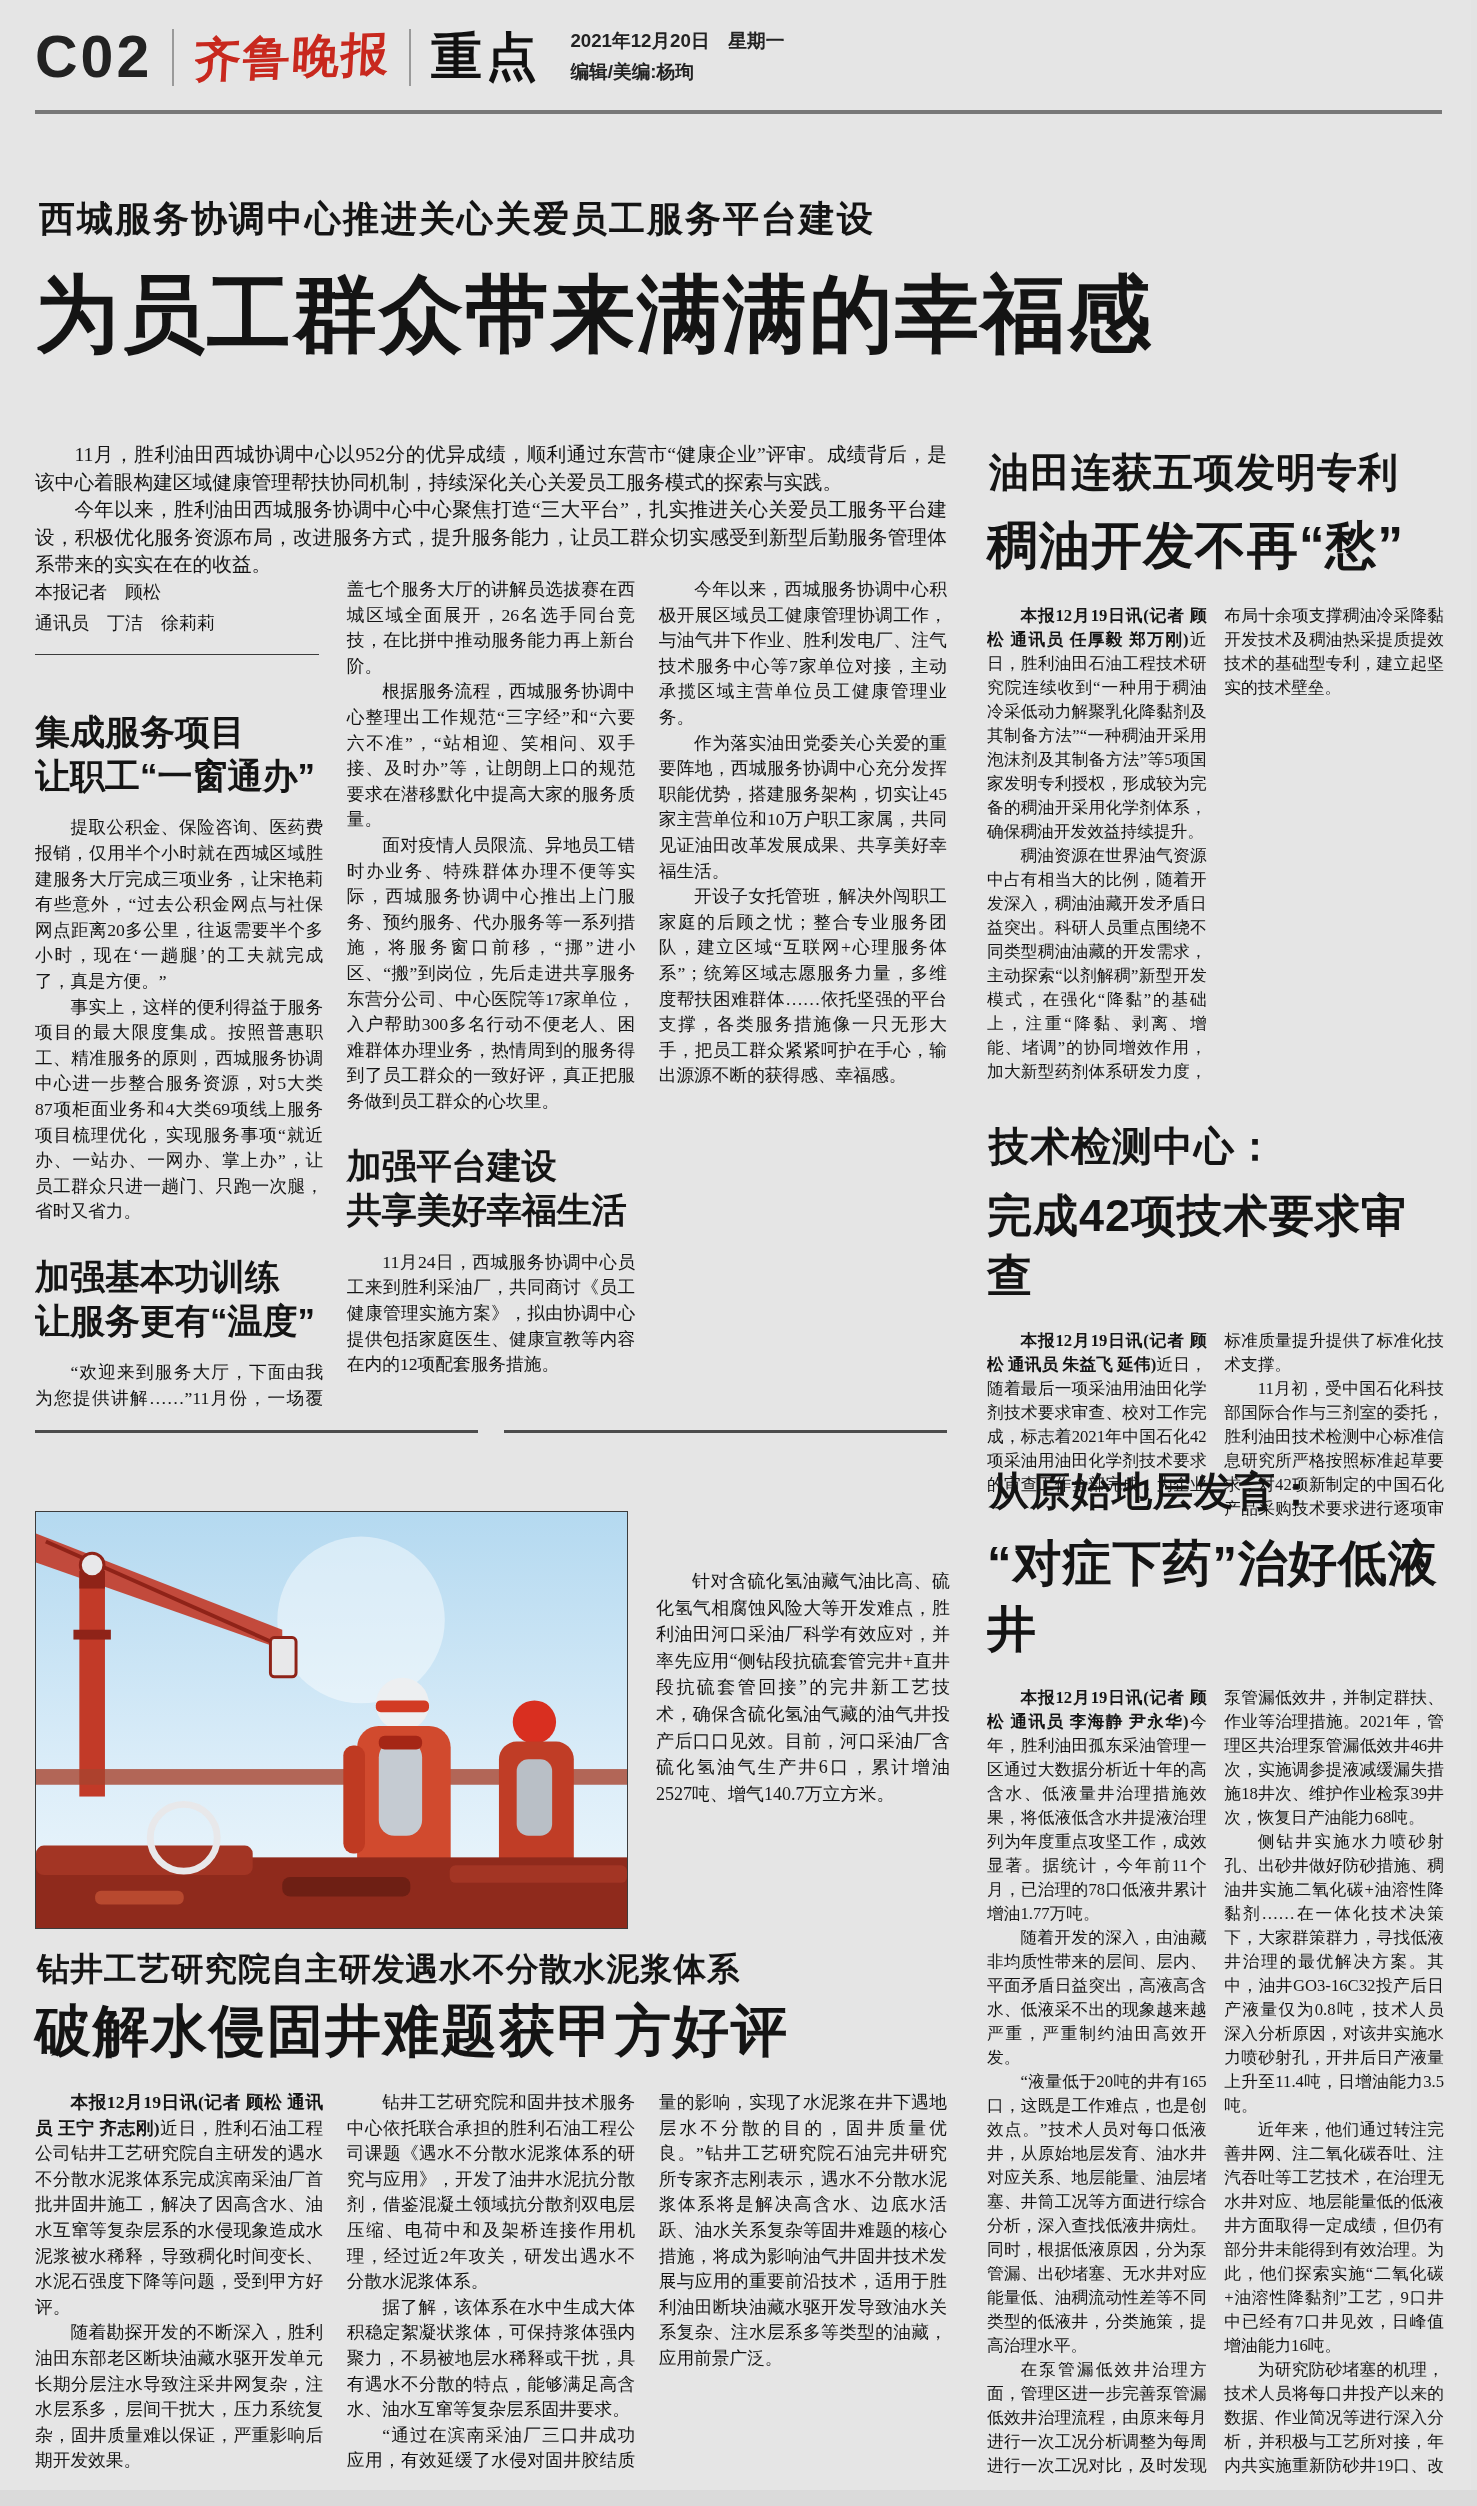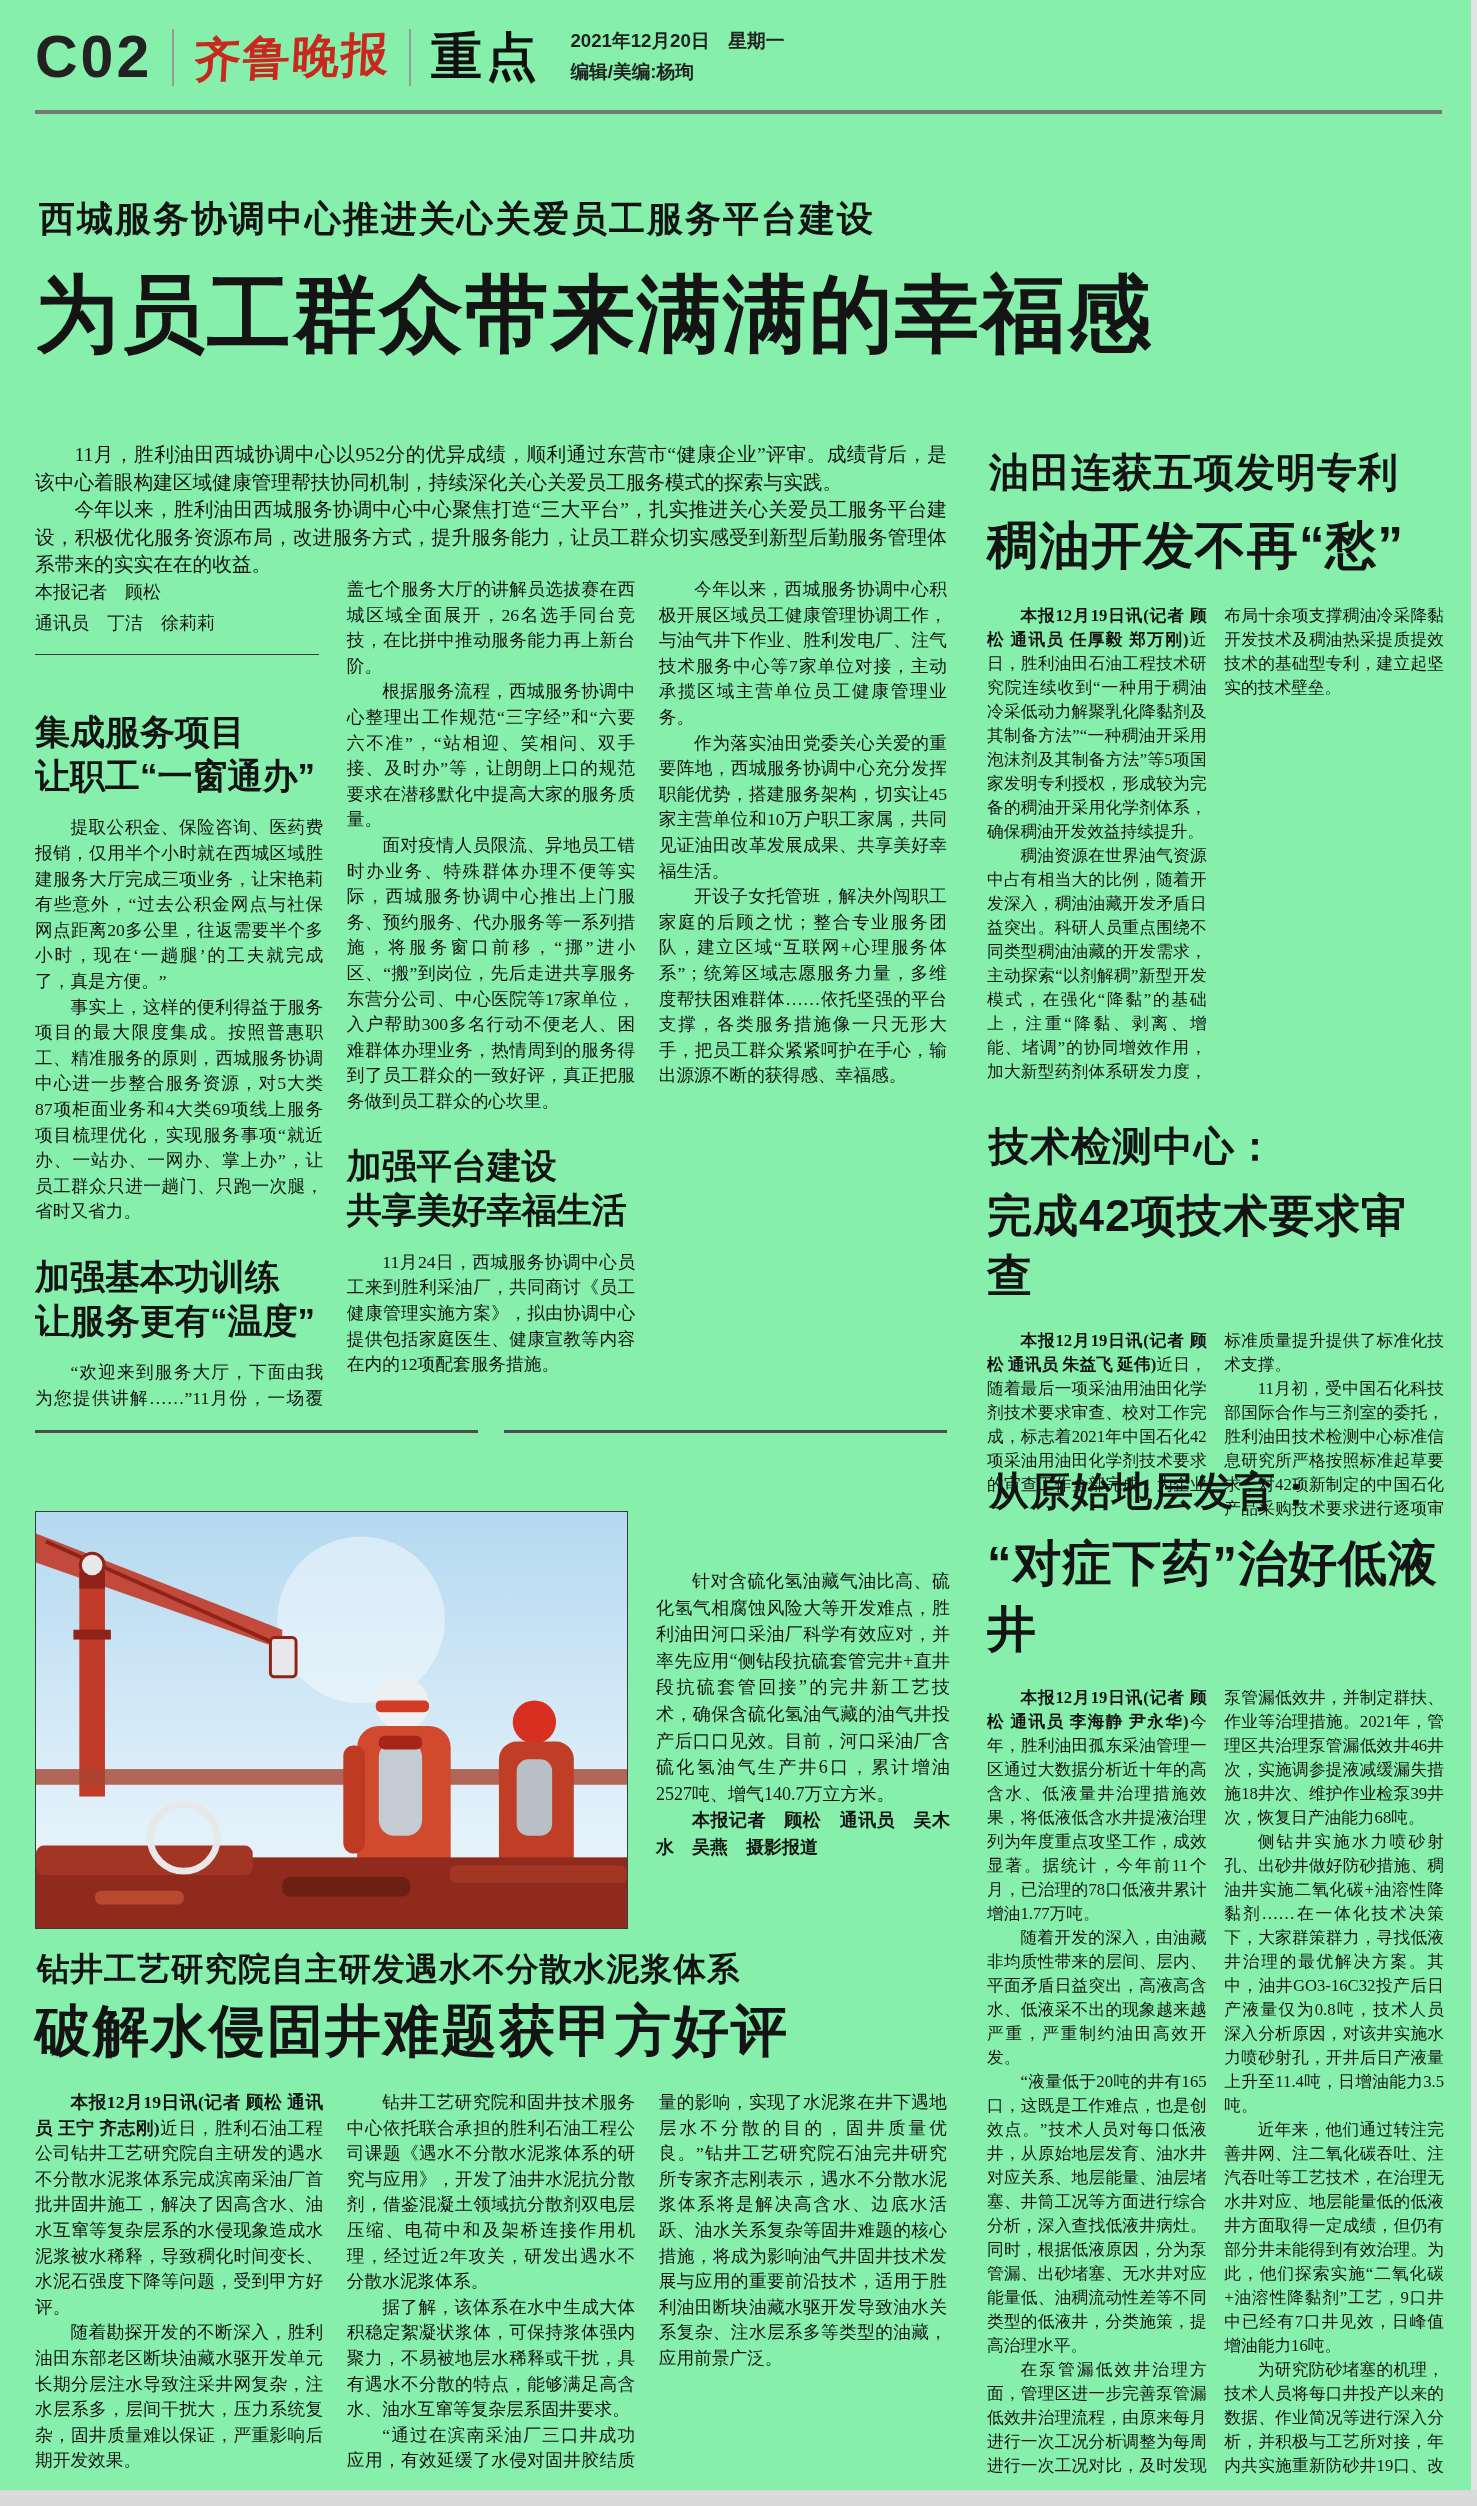--- a/index.html
+++ b/index.html
@@ -1,16 +1,16 @@
 <!DOCTYPE html>
 <html><head>
 <meta charset="utf-8">
 <style>
   html,body{margin:0;padding:0;background:#ffffff;}
-  .page{position:relative;width:1478px;height:2506px;background:#86efac;overflow:hidden;
+  .page{position:relative;width:1478px;height:2506px;background:#e5e5e5;overflow:hidden;
         font-family:"Liberation Serif",serif;color:#141414;}
   .edge-bottom{position:absolute;left:0;bottom:0;width:100%;height:15.8px;background:#dadada;}
   .edge-right{position:absolute;right:0;top:0;width:6.9px;height:100%;background:#e3e3e3;}
 
   
   .header{position:absolute;left:35px;top:13.8px;width:1407px;height:87px;display:flex;
           align-items:center;font-family:"Liberation Sans",sans-serif;}
   .pageno{font-size:59px;font-weight:700;letter-spacing:3px;color:#222;}
   .vdiv{width:2px;height:57px;background:#9a9a9a;margin:0 19.7px;}
   .logo{font-size:47px;font-weight:900;color:#c8281e;font-family:"Liberation Serif",serif;
@@ -178,21 +178,20 @@
       <rect x="0" y="340" width="220" height="30" rx="8" fill="#a33524"></rect>
       <circle cx="150" cy="332" r="34" fill="none" stroke="#e8e8ea" stroke-width="7"></circle>
       <rect x="250" y="372" width="130" height="20" rx="8" fill="#6e1f14"></rect>
       <rect x="420" y="360" width="180" height="18" rx="6" fill="#a33524"></rect>
       <rect x="60" y="386" width="90" height="14" rx="6" fill="#b8492f"></rect>
     </svg>
   </div>
 
   <div class="photo-caption">
     <p>针对含硫化氢油藏气油比高、硫化氢气相腐蚀风险大等开发难点，胜利油田河口采油厂科学有效应对，并率先应用“侧钻段抗硫套管完井+直井段抗硫套管回接”的完井新工艺技术，确保含硫化氢油气藏的油气井投产后口口见效。目前，河口采油厂含硫化氢油气生产井6口，累计增油2527吨、增气140.7万立方米。</p>
-    <p class="photo-credit">本报记者　顾松　通讯员　吴木水　吴燕　摄影报道</p>
   </div>
 
   <div class="bottom-kicker">钻井工艺研究院自主研发遇水不分散水泥浆体系</div>
   <div class="bottom-headline">破解水侵固井难题获甲方好评</div>
   <div class="bottom-cols">
     <p><b>本报12月19日讯(记者 顾松 通讯员 王宁 齐志刚)</b><span>近日，胜利石油工程公司钻井工艺研究院自主研发的遇水不分散水泥浆体系完成滨南采油厂首批井固井施工，解决了因高含水、油水互窜等复杂层系的水侵现象造成水泥浆被水稀释，导致稠化时间变长、水泥石强度下降等问题，受到甲方好评。</span></p>
     <p>随着勘探开发的不断深入，胜利油田东部老区断块油藏水驱开发单元长期分层注水导致注采井网复杂，注水层系多，层间干扰大，压力系统复杂，固井质量难以保证，严重影响后期开发效果。</p>
     <p>钻井工艺研究院和固井技术服务中心依托联合承担的胜利石油工程公司课题《遇水不分散水泥浆体系的研究与应用》，开发了油井水泥抗分散剂，借鉴混凝土领域抗分散剂双电层压缩、电荷中和及架桥连接作用机理，经过近2年攻关，研发出遇水不分散水泥浆体系。</p>
     <p>据了解，该体系在水中生成大体积稳定絮凝状浆体，可保持浆体强内聚力，不易被地层水稀释或干扰，具有遇水不分散的特点，能够满足高含水、油水互窜等复杂层系固井要求。</p>
     <p>“通过在滨南采油厂三口井成功应用，有效延缓了水侵对固井胶结质量的影响，实现了水泥浆在井下遇地层水不分散的目的，固井质量优良。”钻井工艺研究院石油完井研究所专家齐志刚表示，遇水不分散水泥浆体系将是解决高含水、边底水活跃、油水关系复杂等固井难题的核心措施，将成为影响油气井固井技术发展与应用的重要前沿技术，适用于胜利油田断块油藏水驱开发导致油水关系复杂、注水层系多等类型的油藏，应用前景广泛。</p>

